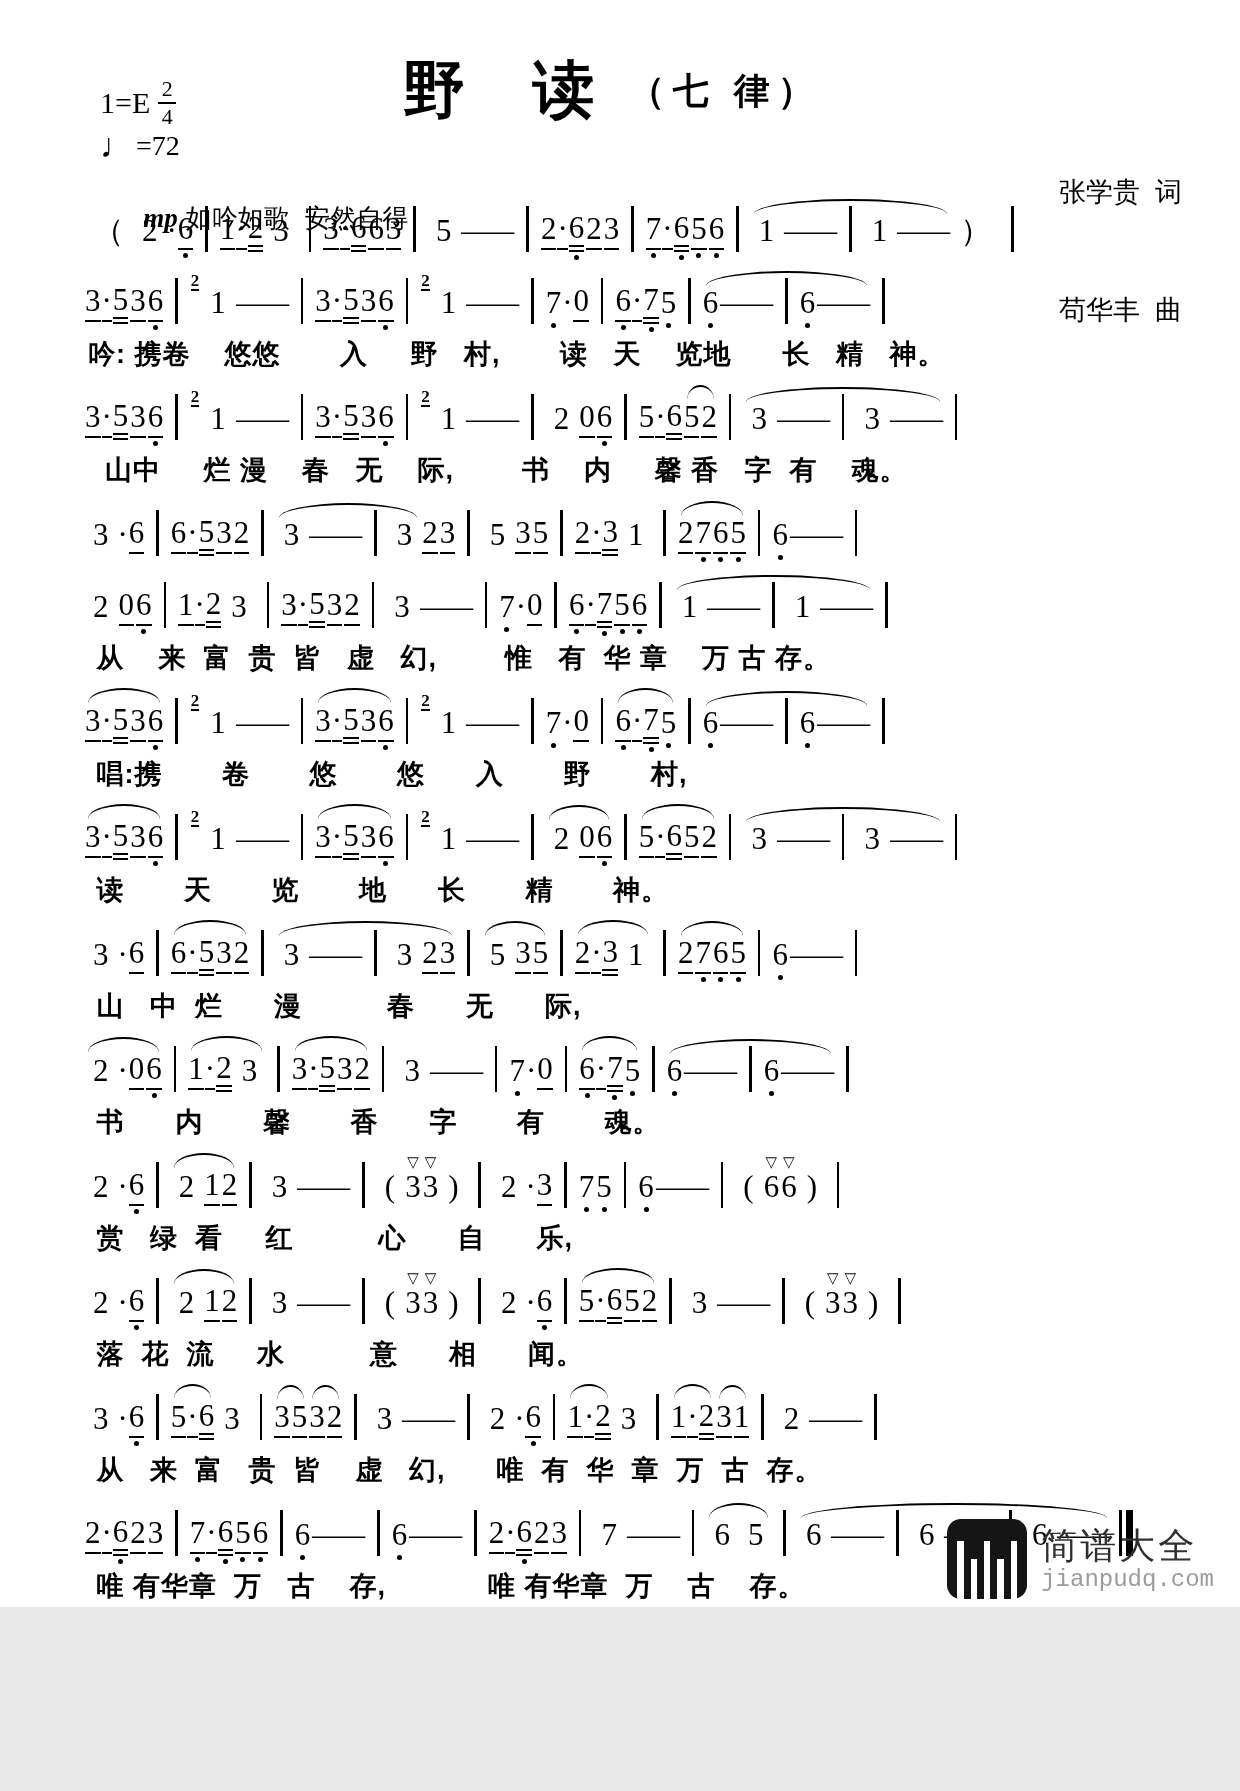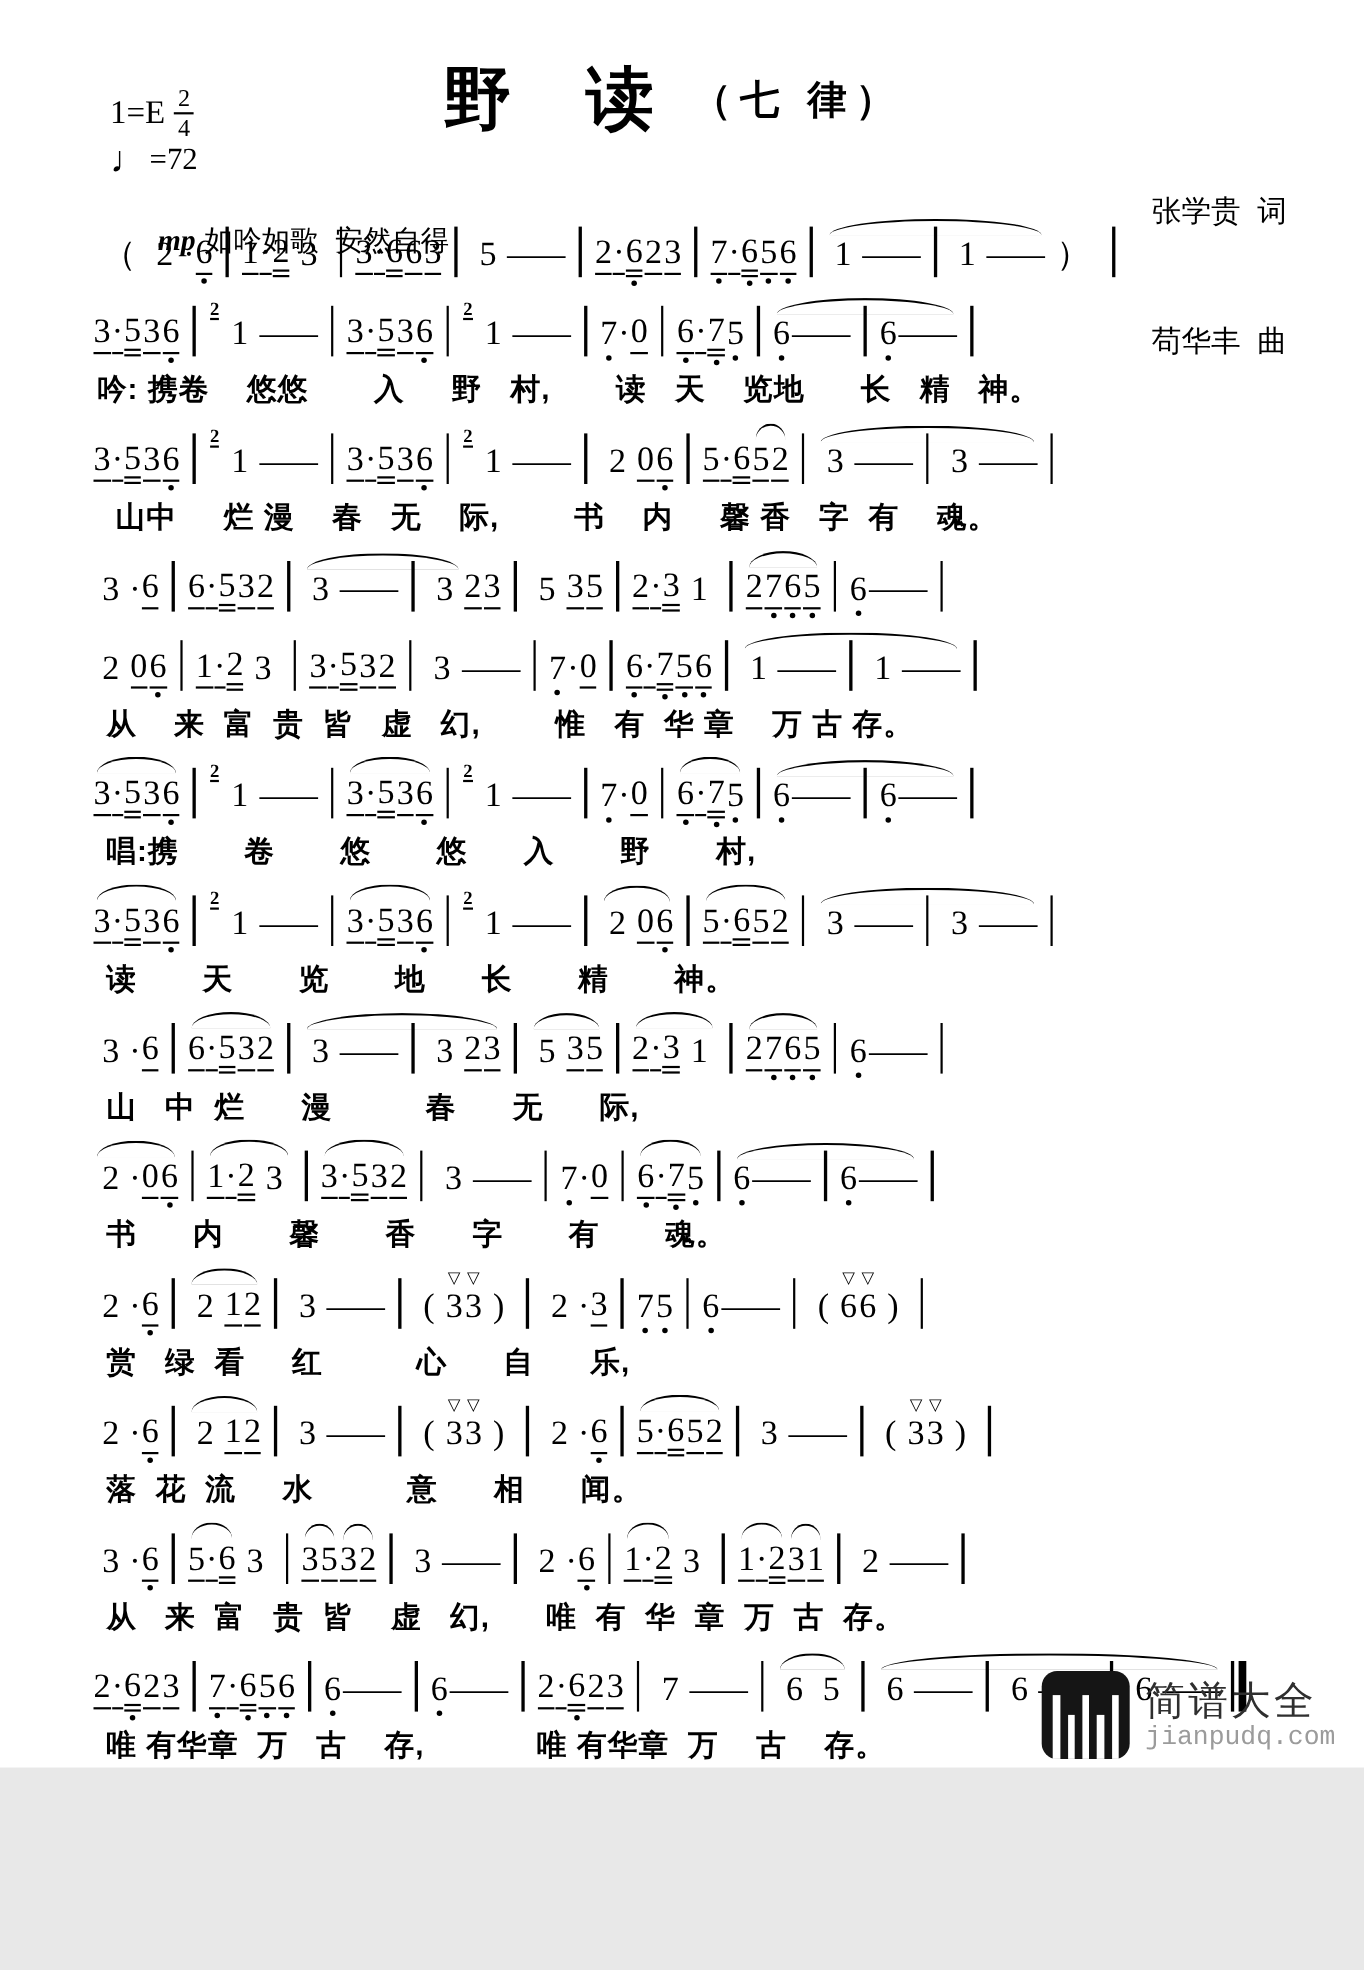--- a/index.html
+++ b/index.html
@@ -13,21 +13,21 @@
   .frac .fbar{width:18px;height:2px;background:#000;margin:2px 0;}
   .tempo-line{font-size:28px;margin-top:2px;display:flex;align-items:center;gap:2px;}
   .qnote{font-size:34px;line-height:0.8;}
   .expr-line{font-size:26px;margin-top:8px;font-family:"Liberation Sans",sans-serif;white-space:pre;}
   .dyn{font-family:Liberation Serif, serif;font-style:italic;font-weight:bold;font-size:27px;margin-right:8px;}
 
   .title{position:absolute;left:0;right:15px;top:48px;text-align:center;margin:0;font-weight:bold;}
   .title .main-title{font-size:62px;letter-spacing:26px;font-family:"Liberation Serif",serif;}
   .title .subtitle{font-size:36px;letter-spacing:8px;font-weight:bold;vertical-align:8px;}
 
-  .credits{position:absolute;right:70px;top:95px;font-size:27px;line-height:1.45;
+  .credits{position:absolute;right:58px;top:95px;font-size:27px;line-height:1.45;
            font-family:"Liberation Sans",sans-serif;text-align:left;white-space:pre;margin-left:30px;}
 
   
   #score{position:absolute;left:0;top:196px;width:100%;padding:0 26px 0 84px;box-sizing:border-box;}
   .system{margin-bottom:6px;}
   .notation-line{display:flex;align-items:center;white-space:nowrap;height:66px;font-size:31px;}
   .tok{display:inline-flex;flex-direction:column;align-items:center;margin:0 1px;}
   .tok.plain{margin:0 9px;}
   .tok.dotg{margin:0 0px;}
   .ab{height:16px;font-size:15px;line-height:16px;}

